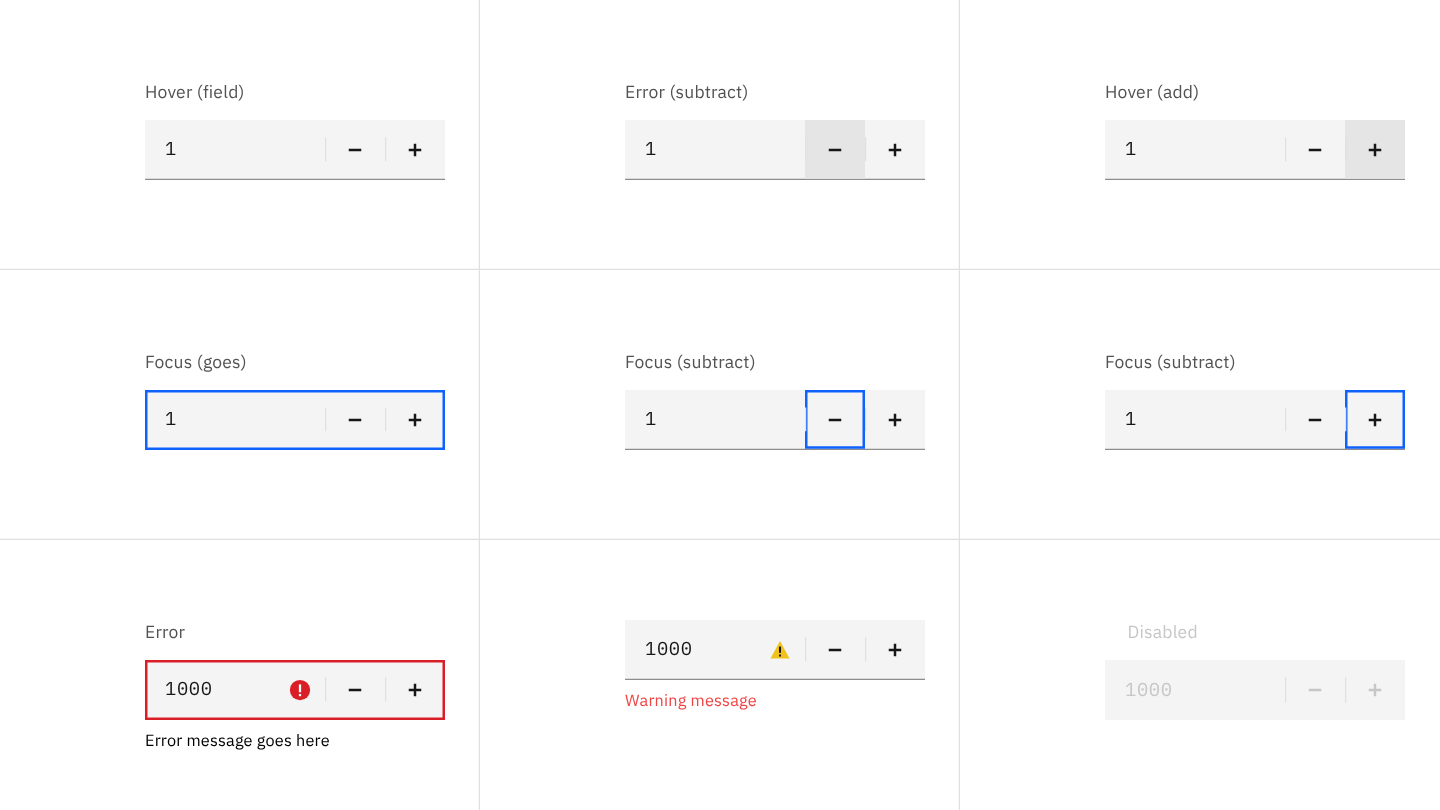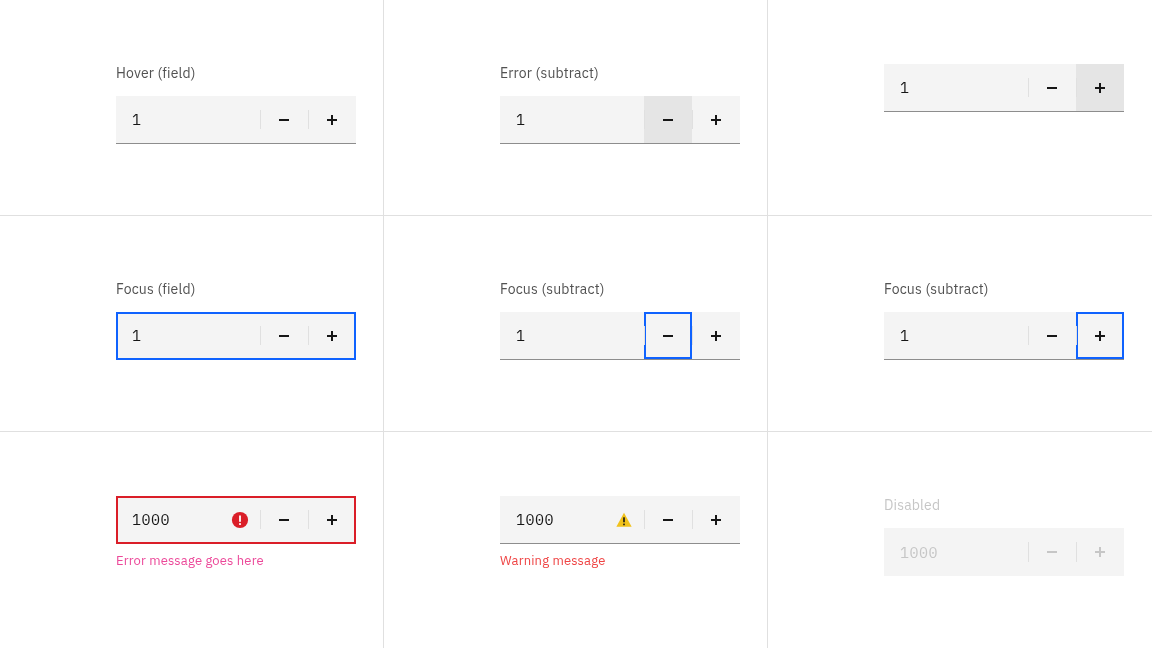--- a/index.html
+++ b/index.html
@@ -67,26 +67,26 @@
   .btn svg { display: block; }
   .btn.hover { background: #e5e5e5; }
   .ni.focus-field { outline: 2px solid #0f62fe; outline-offset: -2px; }
   .btn.focus { outline: 2px solid #0f62fe; outline-offset: -2px; }
   .ni.error { outline: 2px solid #da1e28; outline-offset: -2px; border-bottom-color: transparent; }
   .helper {
     font-size: 13px;
     margin-top: 8px;
     letter-spacing: 0.16px;
   }
-  .helper.error { color: #ec4899; }
+  .helper.error { color: #000000; }
   .helper.warning { color: #ef4444; }
   .ni.disabled { border-bottom: none; background: #f4f4f4; }
   .disabled .value { color: #c6c6c6; }
   .disabled .btn svg path { stroke: #c6c6c6; }
-  .cell.disabled-cell .label { color: #c6c6c6; }
+  .cell.disabled-cell .label { color: #c6c6c6; margin-left: 18px; }
 </style>
 </head>
 <body>
 
 <div class="grid" id="grid">
     <div class="cell">
       <div class="label">Hover (field)</div>
       <div class="ni">
         <div class="value">1</div>
         <div class="btn">
@@ -123,20 +123,21 @@
           <span class="divider"></span>
           <span>
             <svg width="16" height="16" viewBox="0 0 16 16">
               <path d="M3 8 L13 8 M8 3 L8 13" stroke="#161616" stroke-width="2"></path>
             </svg>
           </span>
         </div>
       </div>
     </div>
     <div class="cell">
+      <div class="label">Hover (add)</div>
       <div class="ni">
         <div class="value">1</div>
         <div class="btn">
           <span class="divider"></span>
           <span>
             <svg width="16" height="16" viewBox="0 0 16 16">
               <path d="M3 8 L13 8" stroke="#161616" stroke-width="2"></path>
             </svg>
           </span>
         </div>
@@ -144,21 +145,21 @@
           <span class="divider"></span>
           <span>
             <svg width="16" height="16" viewBox="0 0 16 16">
               <path d="M3 8 L13 8 M8 3 L8 13" stroke="#161616" stroke-width="2"></path>
             </svg>
           </span>
         </div>
       </div>
     </div>
     <div class="cell">
-      <div class="label">Focus (field)</div>
+      <div class="label">Focus (goes)</div>
       <div class="ni focus-field">
         <div class="value">1</div>
         <div class="btn">
           <span class="divider"></span>
           <span>
             <svg width="16" height="16" viewBox="0 0 16 16">
               <path d="M3 8 L13 8" stroke="#161616" stroke-width="2"></path>
             </svg>
           </span>
         </div>
@@ -210,20 +211,21 @@
           <span class="divider"></span>
           <span>
             <svg width="16" height="16" viewBox="0 0 16 16">
               <path d="M3 8 L13 8 M8 3 L8 13" stroke="#161616" stroke-width="2"></path>
             </svg>
           </span>
         </div>
       </div>
     </div>
     <div class="cell">
+      <div class="label">Error</div>
       <div class="ni error">
         <div class="value">1000</div>
         <div class="status">
           <svg width="18" height="18" viewBox="0 0 20 20">
             <circle cx="10" cy="10" r="9" fill="#da1e28"></circle>
             <rect x="9" y="5" width="2" height="7" fill="#fff"></rect>
             <rect x="9" y="13.5" width="2" height="2" fill="#fff"></rect>
           </svg>
         </div>
         <div class="btn">

